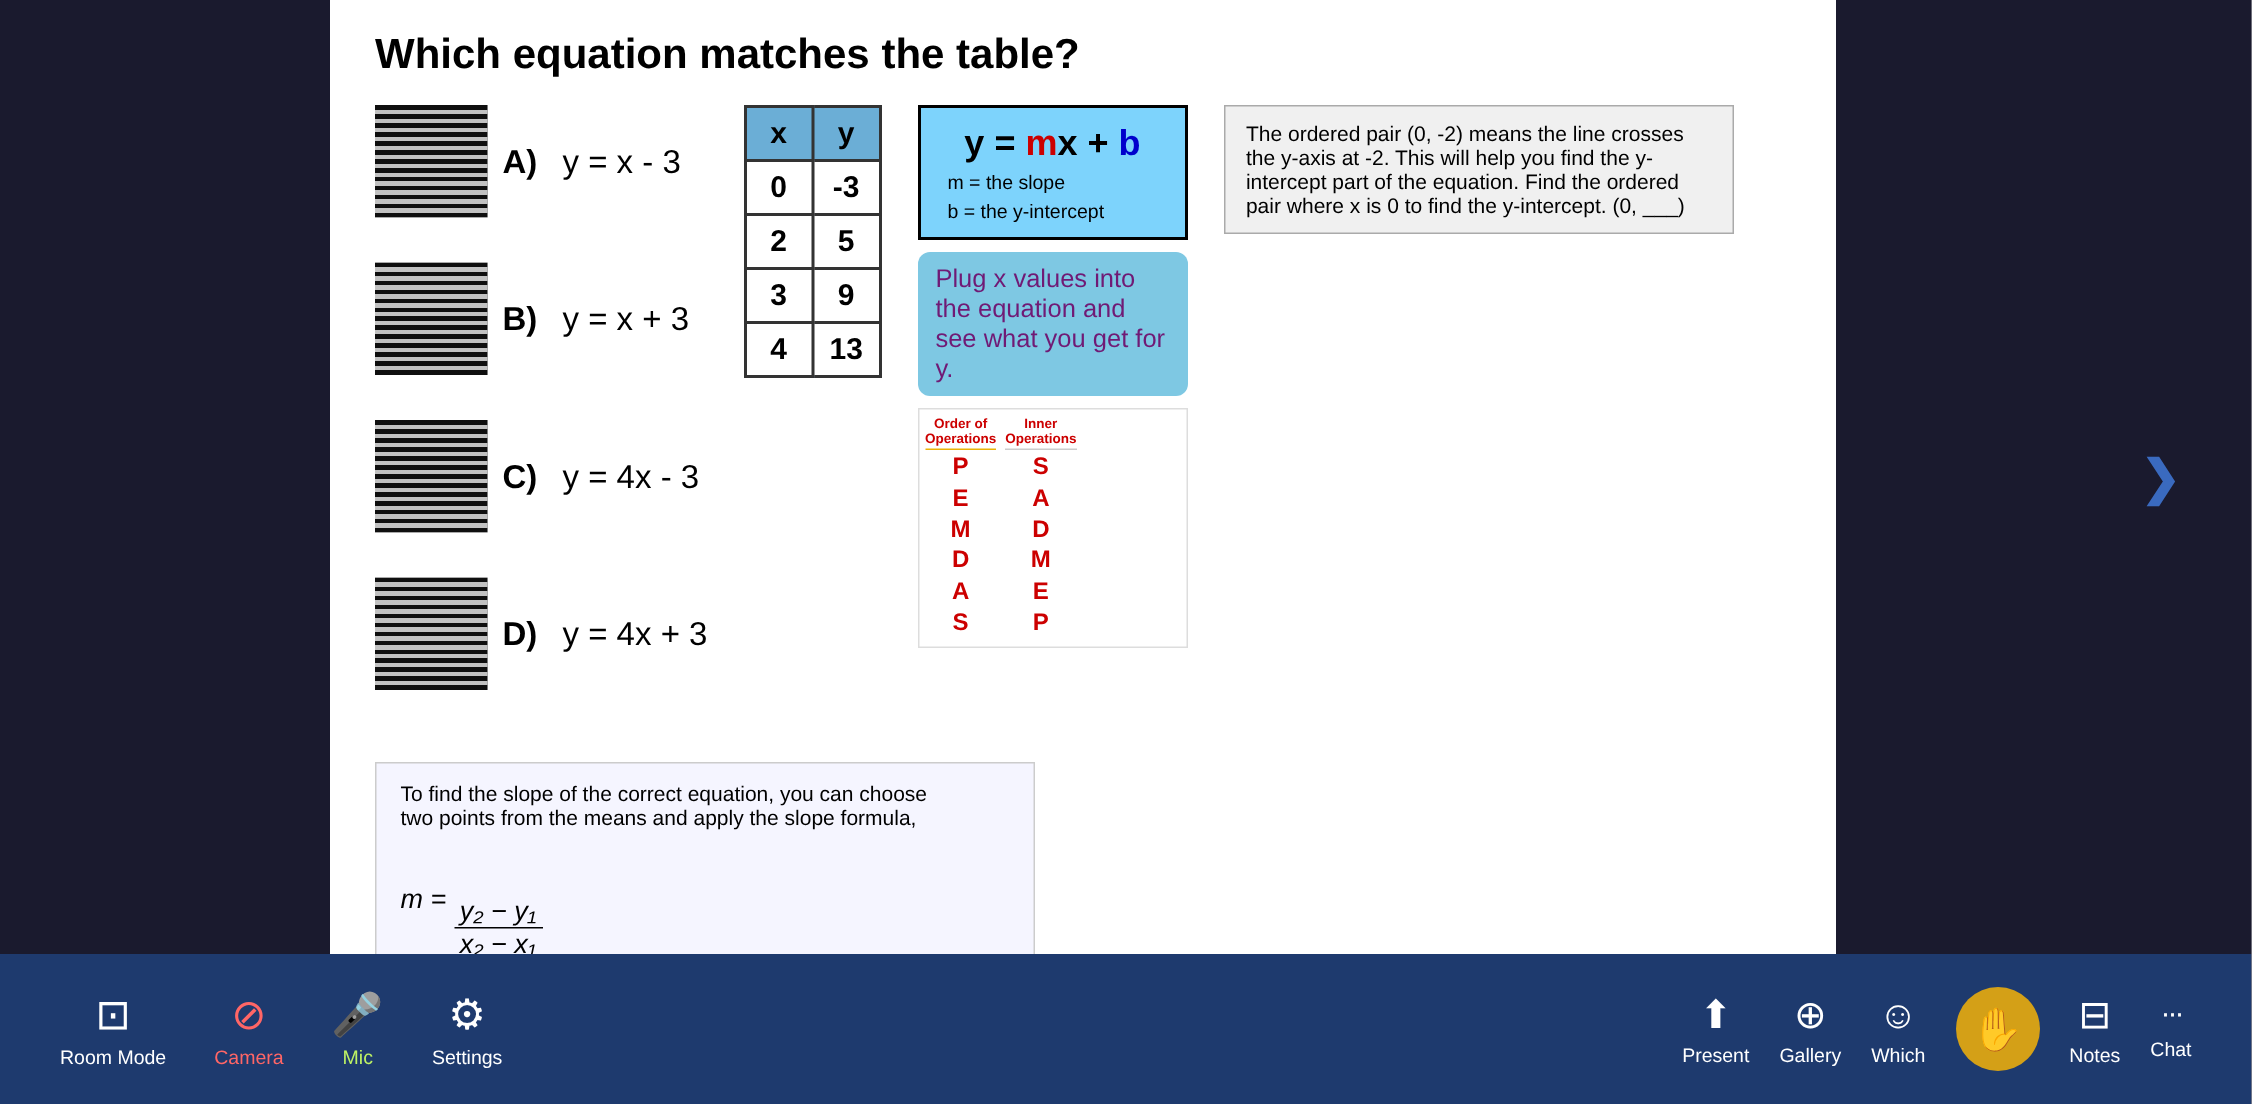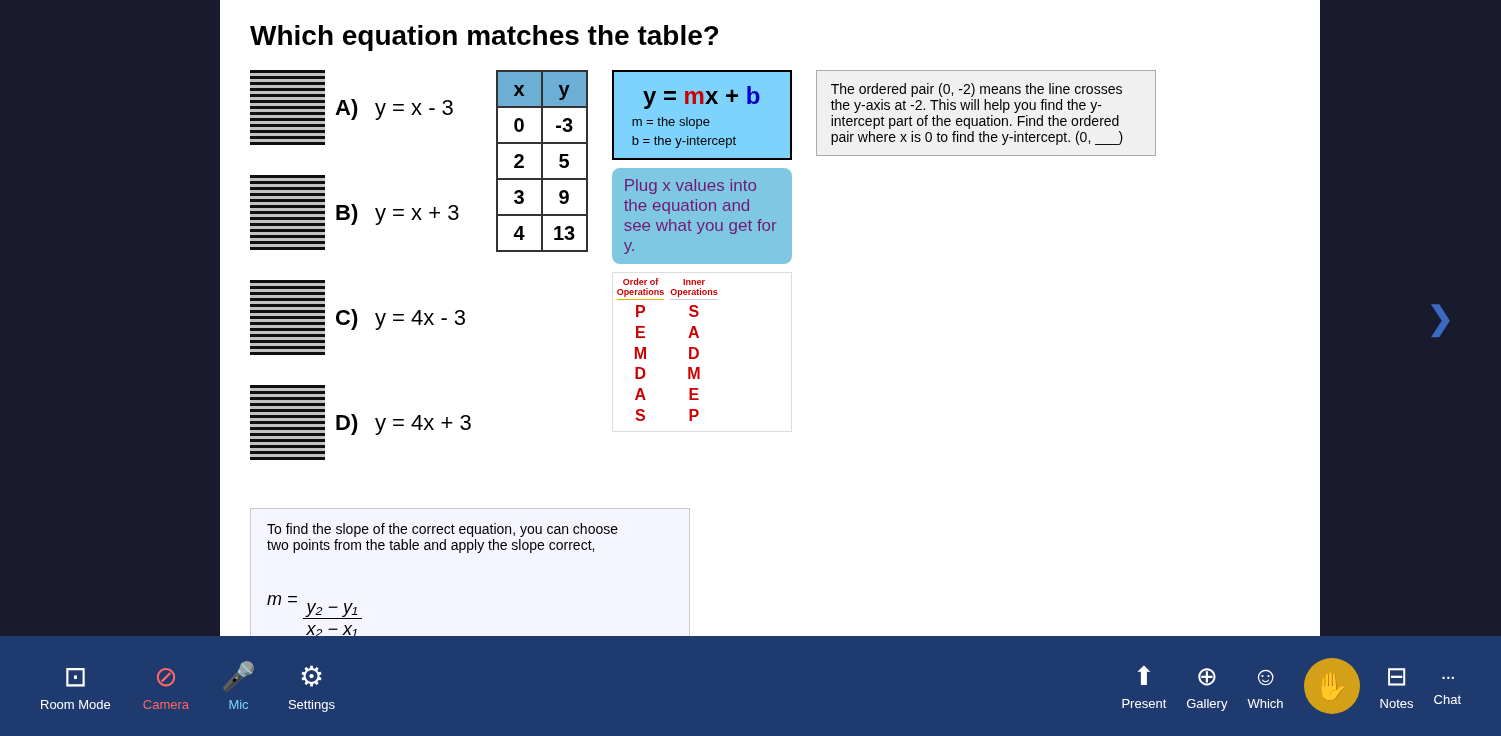--- a/index.html
+++ b/index.html
@@ -19,21 +19,21 @@
       width: 220px;
       height: 636px;
       background: #1a1a2e;
     }
 
     
     .main-content {
       position: absolute;
       left: 220px;
       top: 0;
-      width: 1100px;
+      width: 1004px;
       height: 636px;
       background: #ffffff;
       padding: 20px 30px;
     }
 
     
     .right-sidebar {
       position: absolute;
       right: 0; top: 0;
       width: 121px;
@@ -423,21 +423,21 @@
       <span>The ordered pair (0, -2) means the line crosses the y-axis at -2. This will help you find the y-intercept part of the equation. Find the ordered pair where x is 0 to find the y-intercept. (0, ___)</span>
     </div>
 
   </div>
 
   <div style="display:flex;gap:24px;align-items:flex-start;margin-top:16px;">
 
     <div style="max-width:440px;">
       <div class="slope-box">
         <div>To find the slope of the correct equation, you can choose</div>
-        <div>two points from the table and apply the slope correct,</div>
+        <div>two points from the means and apply the slope formula,</div>
         <div style="font-style:italic;font-size:18px;margin-top:8px;">
           m = <span style="display:inline-flex;flex-direction:column;align-items:center;vertical-align:middle;">
             <span style="border-bottom:1px solid #000;padding:0 4px;margin-top:36px;">y₂ − y₁</span>
             <span style="padding:0 4px;">x₂ − x₁</span>
           </span>
         </div>
       </div>
 
       <div style="display:flex;align-items:center;gap:8px;margin-top:10px;">
         <div style="background:#2d5fa6;border-radius:30px;padding:8px 20px;color:#fff;font-size:18px;font-weight:bold;display:flex;align-items:center;gap:10px;">
@@ -469,21 +469,21 @@
       <span class="label">Room Mode</span>
     </div>
 
     <div class="toolbar-item camera-item">
       <span class="icon" style="color:#ff6666;">⊘</span>
       <span class="label" style="color:#ff6666;">Camera</span>
     </div>
 
     <div class="toolbar-item mic-item">
       <span class="icon" style="color:#ff6666;">🎤</span>
-      <span class="label" style="color:#7dd3fc;text-align:center;">Mic</span>
+      <span class="label" style="color:#bef264;text-align:center;">Mic</span>
     </div>
 
     <div class="toolbar-item">
       <span class="icon">⚙</span>
       <span class="label">Settings</span>
     </div>
 
   </div>
 
   <div class="toolbar-right">

